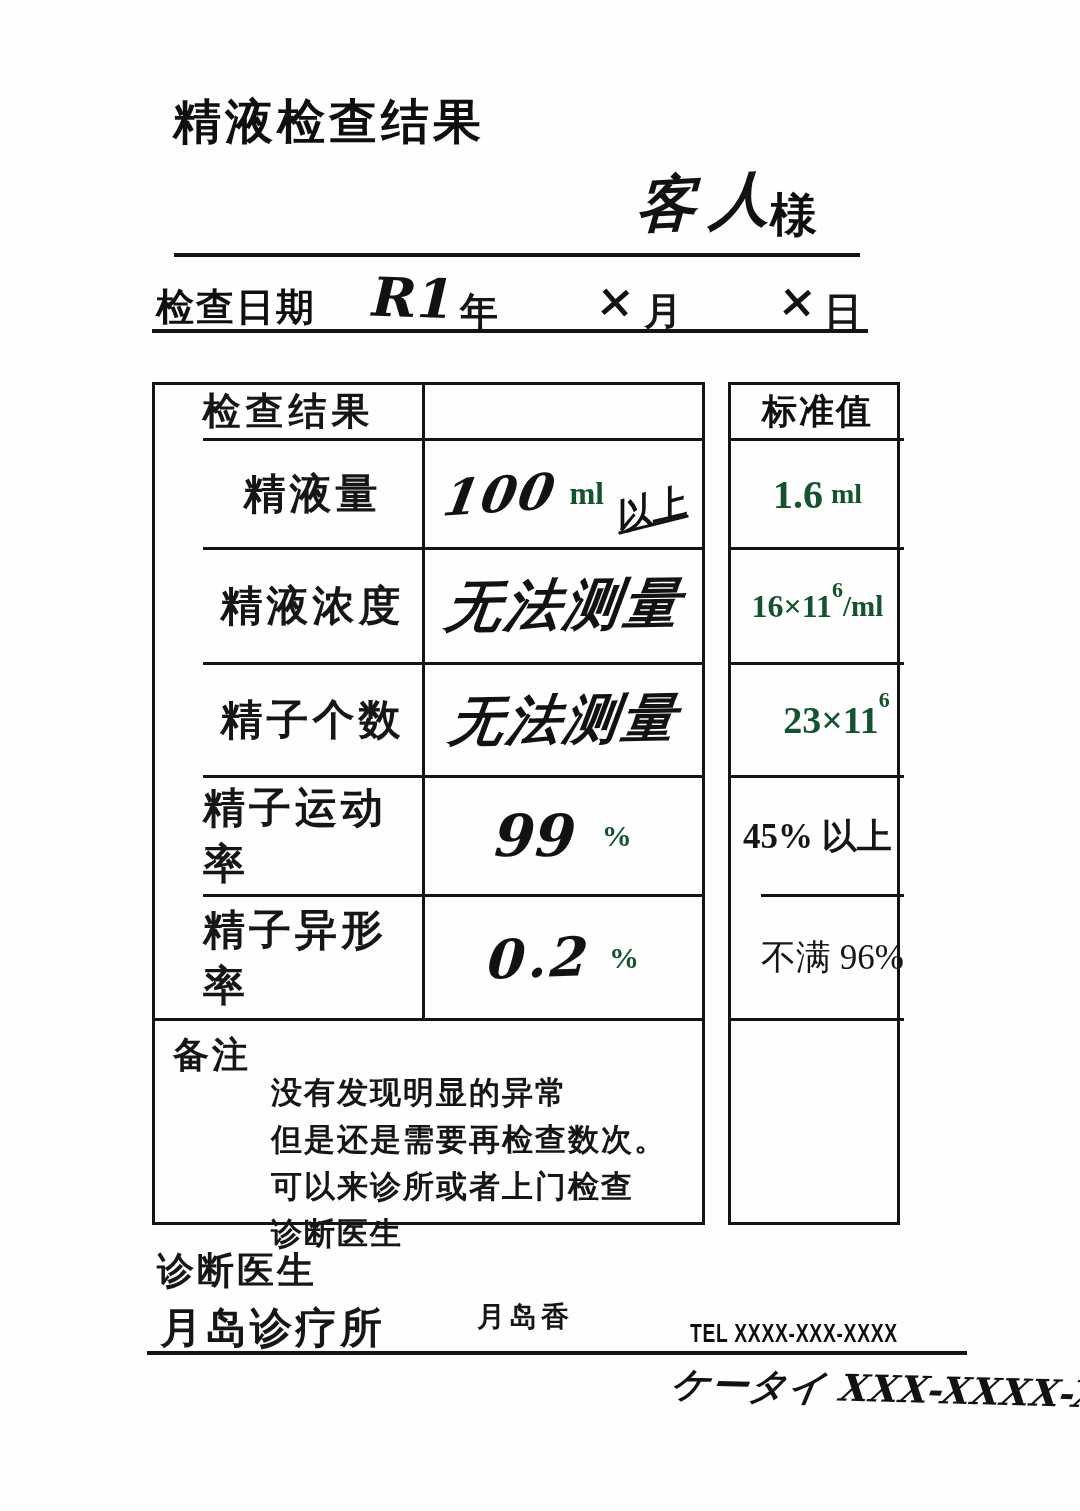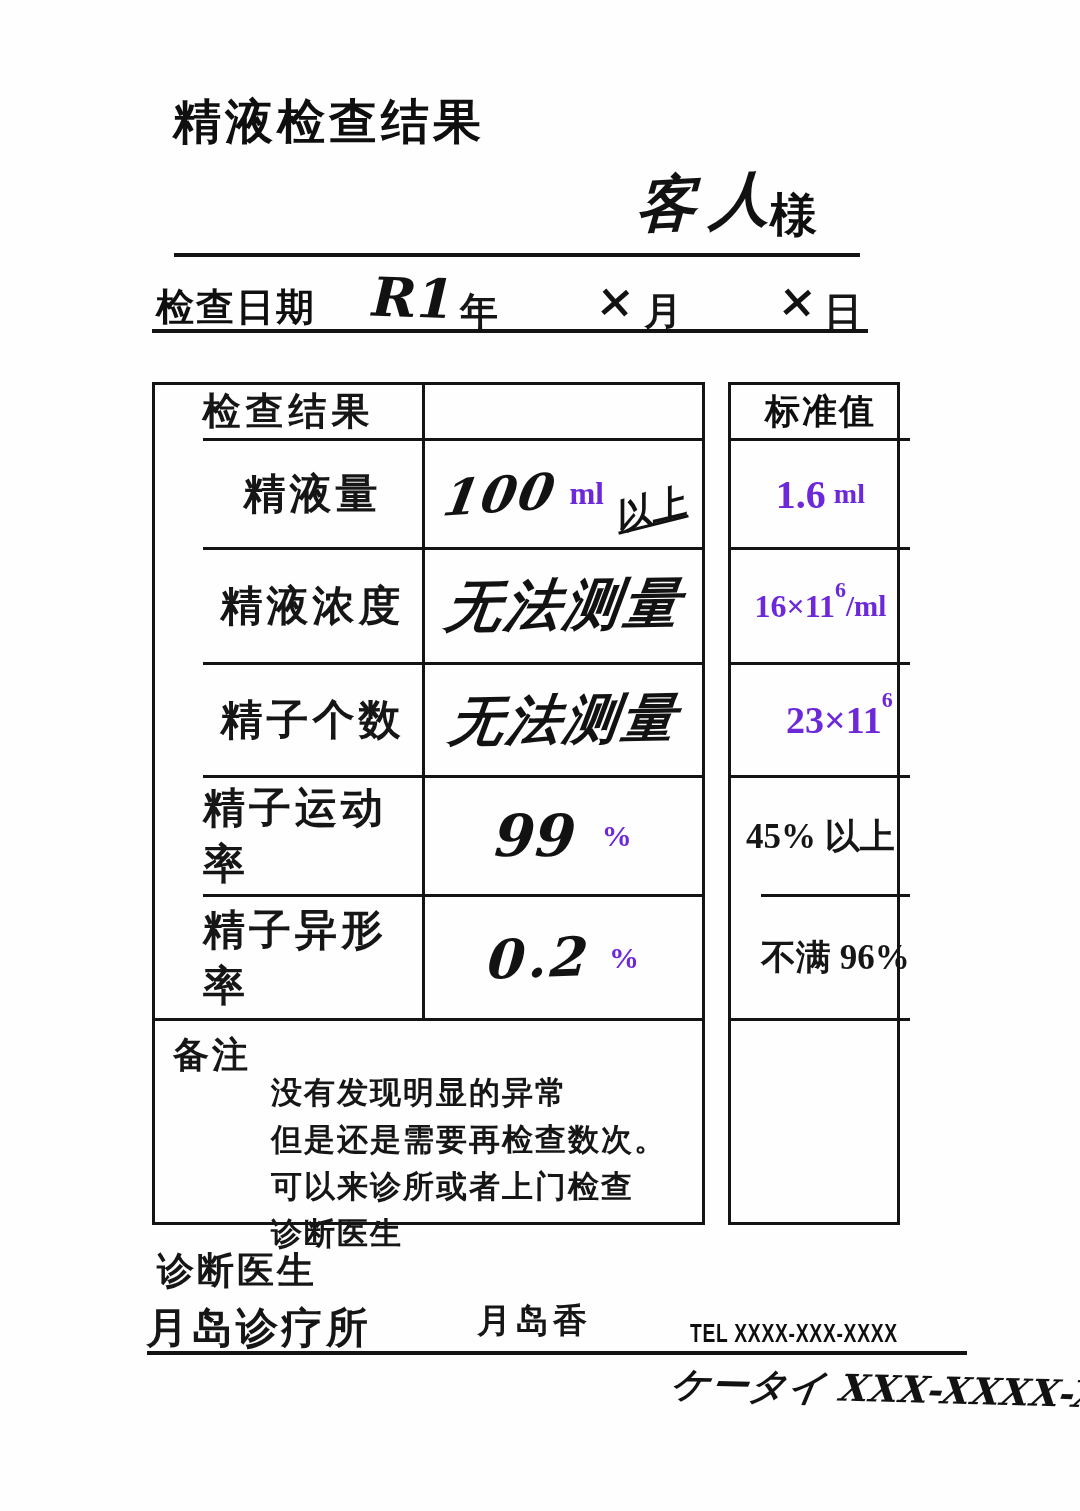--- a/index.html
+++ b/index.html
@@ -3,21 +3,21 @@
 <meta charset="utf-8">
 <style>
   html,body{margin:0;padding:0;background:#ffffff;}
   #page{
     position:relative;width:1080px;height:1511px;background:#fefefe;
     overflow:hidden;color:#141414;
   }
   .abs{position:absolute;}
   .gothic{font-family:"Liberation Sans",sans-serif;font-weight:900;color:#0f0f0f;}
   .kai{font-family:"Liberation Serif",serif;font-weight:600;color:#161616;}
-  .serifv{font-family:"Liberation Serif",serif;font-weight:700;color:#6d28d9;}
+  .serifv{font-family:"Liberation Serif",serif;font-weight:700;color:#14532d;}
   .hand{font-family:"DejaVu Serif",serif;font-style:italic;font-weight:600;color:#121212;}
   .rule{background:#141414;}
 
   
   #results-table{
     left:152px;top:382px;width:553px;height:843px;
     border:3px solid #141414;box-sizing:border-box;
     display:grid;grid-template-columns:270px 1fr;
     grid-template-rows:53px 109px 115px 113px 119px 124px 1fr;
   }
@@ -123,27 +123,27 @@
       <span class="serifv" style="font-size:29px;">/ml</span>
     </div>
 
     <div class="cell tborder std-cell">
       <span class="serifv" style="font-size:38px;margin-left:38px;">23×11</span>
       <span class="serifv sup" style="top:-20px;">6</span>
     </div>
 
     <div class="cell tborder std-cell kai" style="font-weight:700;">45% 以上</div>
 
-    <div class="cell tborder std-cell kai" style="font-weight:700;margin-left:30px;">不满 96%</div>
+    <div class="cell tborder std-cell kai" style="font-weight:400;margin-left:30px;">不满 96%</div>
 
     <div class="cell tborder"></div>
   </div>
 
   <div class="abs kai" style="left:157px;top:1246px;font-size:37px;letter-spacing:3px;">诊断医生</div>
 
-  <div class="abs kai" style="left:146px;top:1300px;font-size:42px;letter-spacing:3px;">月岛诊疗所</div>
-  <div class="abs kai" style="left:477px;top:1298px;font-size:34px;letter-spacing:4px;">月岛香</div>
+  <div class="abs kai" style="left:160px;top:1300px;font-size:42px;letter-spacing:3px;">月岛诊疗所</div>
+  <div class="abs kai" style="left:477px;top:1298px;font-size:28px;letter-spacing:4px;">月岛香</div>
   <div class="abs gothic" style="left:690px;top:1318px;font-size:26px;letter-spacing:1px;transform:scaleX(0.74);transform-origin:left center;white-space:nowrap;font-weight:700;">TEL XXXX-XXX-XXXX</div>
   <div class="abs rule" style="left:147px;top:1351px;width:820px;height:4px;"></div>
 
   <div class="abs hand" style="left:672px;top:1366px;font-size:37px;transform:rotate(1.5deg) skewX(-8deg);white-space:nowrap;letter-spacing:1px;">ケータイ XXX-XXXX-XXXX</div>
 
 </div>
 
 </body></html>

